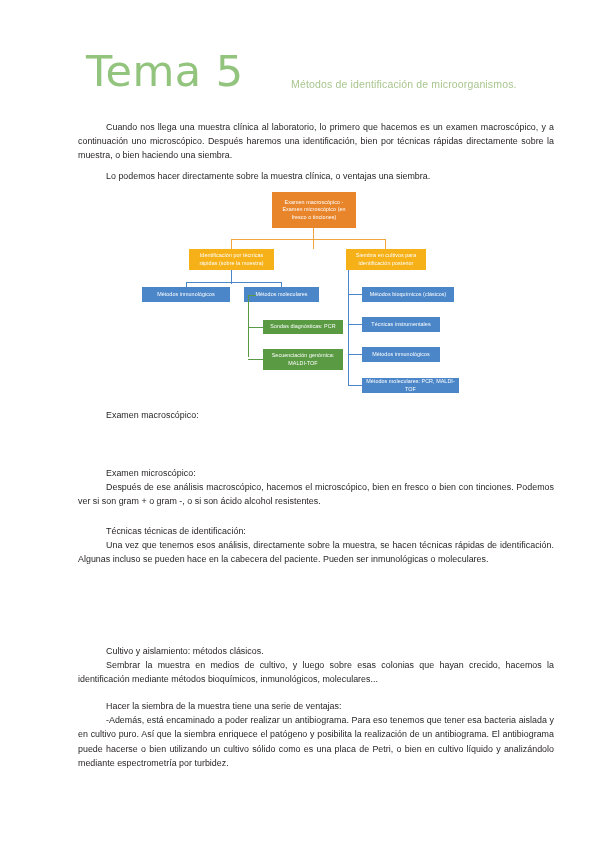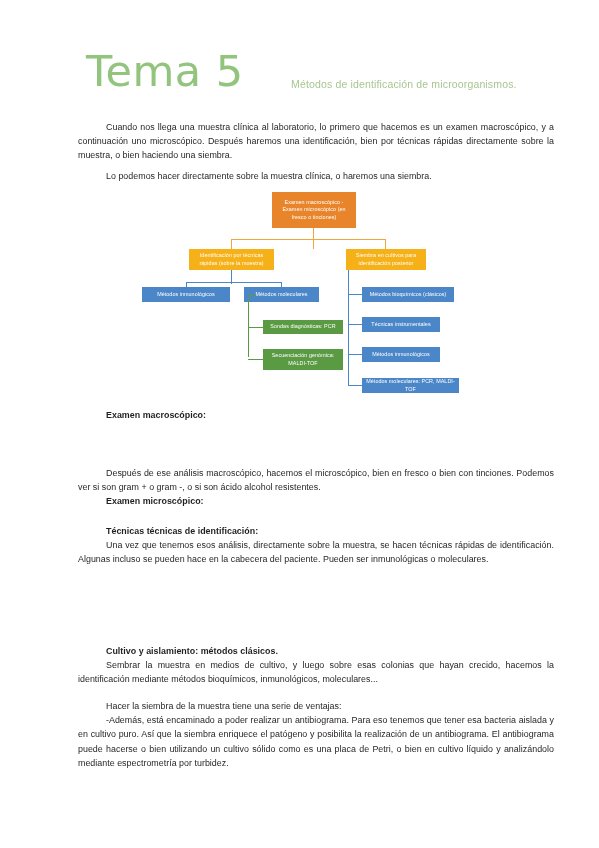--- a/index.html
+++ b/index.html
@@ -53,21 +53,21 @@
   .body-text {
     position: absolute;
     left: 62px;
     width: 476px;
     font-size: 8.9px;
     line-height: 14.1px;
     text-align: justify;
     letter-spacing: 0.02px;
   }
   .indent { text-indent: 28px; }
-  .bold { font-weight: bold; }
+  .bold { font-weight: normal; }
   p.para { margin: 0; }
   .gap { height: 13px; }
 
   
   .diagram {
     position: absolute;
     left: 110px;
     top: 192px;
     width: 350px;
     height: 208px;
@@ -126,21 +126,21 @@
 
   <div class="title-row">
     <div class="title-main">Tema 5</div>
     <div class="title-sub">Métodos de identificación de microorganismos.</div>
   </div>
 
   <div class="body-text" style="top:120px;">
     <p class="para indent">Cuando nos llega una muestra clínica al laboratorio, lo primero que hacemos es un examen macroscópico, y a continuación uno microscópico. Después haremos una identificación, bien por técnicas rápidas directamente sobre la muestra, o bien haciendo una siembra.</p>
   </div>
   <div class="body-text" style="top:169px;">
-    <p class="para indent">Lo podemos hacer directamente sobre la muestra clínica, o haremos una siembra.</p>
+    <p class="para indent">Lo podemos hacer directamente sobre la muestra clínica, o ventajas una siembra.</p>
   </div>
 
   <div class="diagram">
 
     <div class="node node-root">Examen macroscópico - Examen microscópico (en fresco o tinciones)</div>
 
     <div class="conn conn-v c-orange" style="left:179px; top:36px; height:21px;"></div>
 
     <div class="conn conn-h c-orange" style="left:97px; top:47px; width:155px;"></div>
     <div class="conn conn-v c-orange" style="left:97px; top:47px; height:10px;"></div>
@@ -175,22 +175,22 @@
     <div class="node node-blue r2">Técnicas instrumentales</div>
     <div class="node node-blue r3">Métodos inmunológicos</div>
     <div class="node node-blue r4">Métodos moleculares: PCR, MALDI-TOF</div>
   </div>
 
   <div class="body-text" style="top:408px;">
     <p class="para indent bold">Examen macroscópico:</p>
   </div>
 
   <div class="body-text" style="top:466px;">
+    <p class="para indent bold">Examen microscópico:</p>
     <p class="para indent">Después de ese análisis macroscópico, hacemos el microscópico, bien en fresco o bien con tinciones. Podemos ver si son gram + o gram -, o si son ácido alcohol resistentes.</p>
-    <p class="para indent bold">Examen microscópico:</p>
   </div>
 
   <div class="body-text" style="top:524px;">
     <p class="para indent bold">Técnicas técnicas de identificación:</p>
     <p class="para indent">Una vez que tenemos esos análisis, directamente sobre la muestra, se hacen técnicas rápidas de identificación. Algunas incluso se pueden hace en la cabecera del paciente. Pueden ser inmunológicas o moleculares.</p>
   </div>
 
   <div class="body-text" style="top:644px;">
     <p class="para indent bold">Cultivo y aislamiento: métodos clásicos.</p>
     <p class="para indent">Sembrar la muestra en medios de cultivo, y luego sobre esas colonias que hayan crecido, hacemos la identificación mediante métodos bioquímicos, inmunológicos, moleculares...</p>

